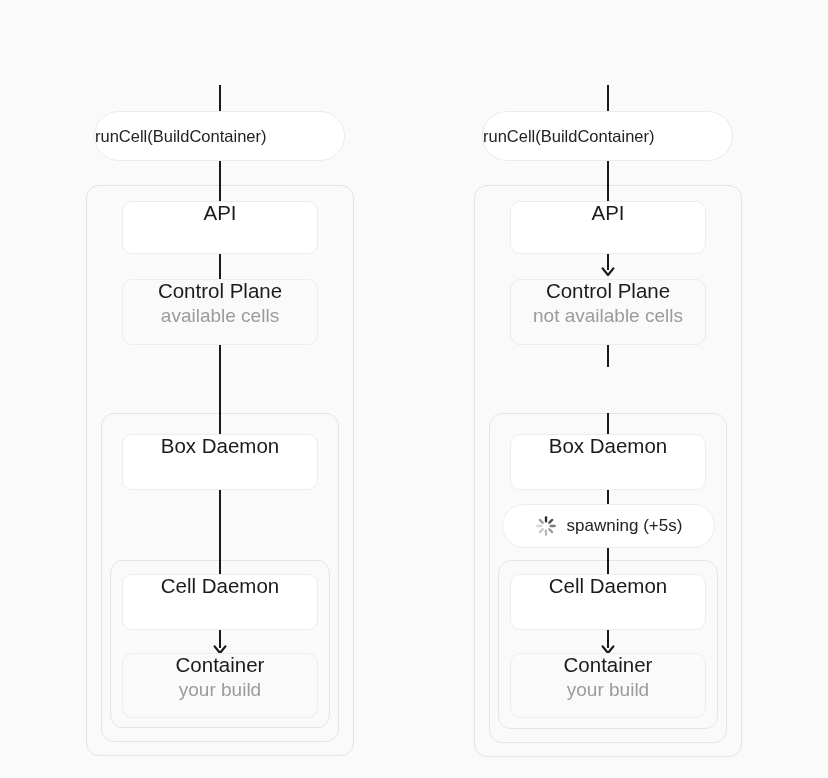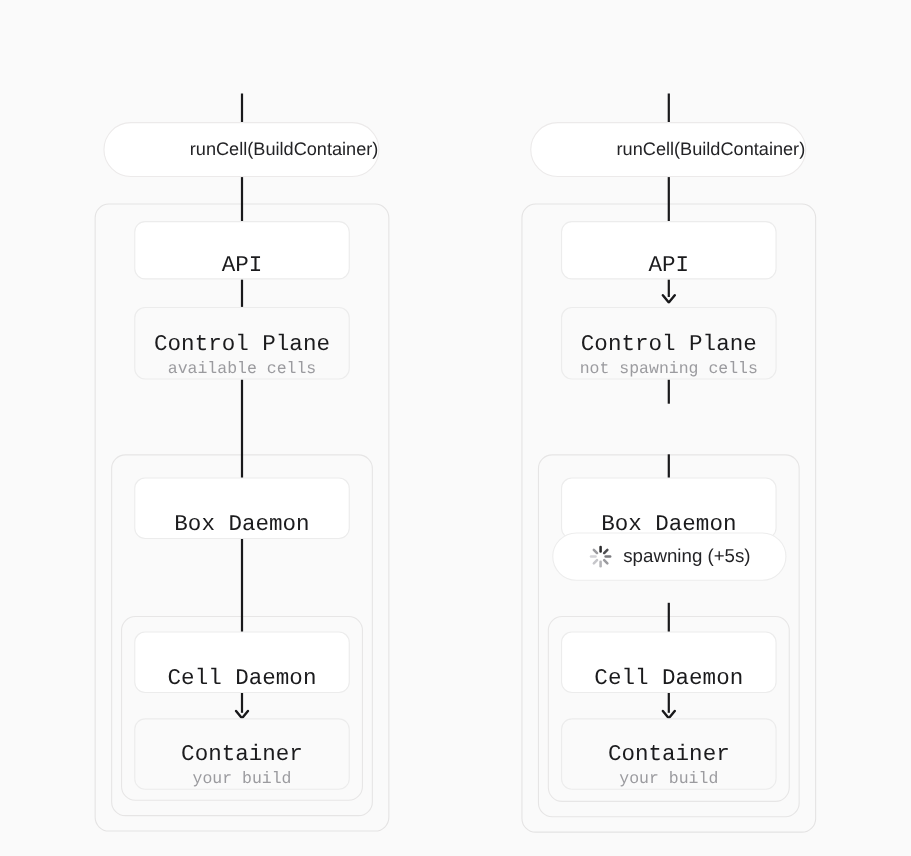--- a/index.html
+++ b/index.html
@@ -42,21 +42,21 @@
 
   
   .pill {
     position: absolute;
     box-sizing: border-box;
     background: #ffffff;
     border: 1.2px solid #eceaea;
     border-radius: 999px;
     display: flex;
     align-items: center;
-    justify-content: flex-end;
+    justify-content: flex-start;
     z-index: 6;
   }
   .pill .label {
     font-size: 16.5px;
     color: #232326;
   }
 
   
   .frame {
     position: absolute;
@@ -70,33 +70,32 @@
 
   
   .node {
     position: absolute;
     box-sizing: border-box;
     border: 1.2px solid #ececec;
     border-radius: 10px;
     display: flex;
     flex-direction: column;
     align-items: center;
-    justify-content: flex-end;
+    justify-content: flex-start;
     z-index: 4;
-    font-family: Liberation Mono, monospace;
   }
   .node.white { background: #ffffff; }
   .node.grey  { background: #fafafa; }
   .node .title {
     font-size: 20.5px;
     color: #1b1b1d;
     line-height: 1.05;
   }
   .node .sub {
-    font-size: 15px;
+    font-size: 19px;
     color: #9b9b9f;
     margin-top: 4px;
     line-height: 1.05;
   }
 
   
   .conn {
     position: absolute;
     width: 2.6px;
     background: #19191b;
@@ -210,37 +209,37 @@
 
   <div class="conn" style="left:606.5px; top:254px; height:16px;"></div>
   <div class="arrow-head" style="left:600.5px; top:262px;">
     <svg width="14" height="14" viewBox="0 0 14 14">
       <path d="M7 13 L1.6 6.4 M7 13 L12.4 6.4" stroke="#19191b" stroke-width="2.2" fill="none" stroke-linecap="round"></path>
     </svg>
   </div>
 
   <div class="node grey" style="left:510px; top:279px; width:196px; height:66px;">
     <span class="title">Control Plane</span>
-    <span class="sub">not spawning cells</span>
+    <span class="sub">not available cells</span>
   </div>
 
   <div class="conn" style="left:606.5px; top:345px; height:22px;"></div>
 
 
   <div class="conn" style="left:606.5px; top:413px; height:24px;"></div>
 
   <div class="frame level-mid" style="left:489px; top:413px; width:238px; height:330px;"></div>
 
   <div class="node white" style="left:510px; top:434px; width:196px; height:56px;">
     <span class="title">Box Daemon</span>
   </div>
 
   <div class="conn" style="left:606.5px; top:490px; height:14px;"></div>
 
-  <div class="spinner-pill" style="left:502px; top:484px; width:213px; height:44px;">
+  <div class="spinner-pill" style="left:502px; top:504px; width:213px; height:44px;">
     <span class="spinner">
       <svg width="22" height="22" viewBox="0 0 22 22">
         <g stroke-linecap="round" stroke-width="2.3">
           <line x1="11" y1="2.3" x2="11" y2="6.4" stroke="#2a2a2c"></line>
           <line x1="17.15" y1="4.85" x2="14.25" y2="7.75" stroke="#4d4d50"></line>
           <line x1="19.7" y1="11" x2="15.6" y2="11" stroke="#7a7a7e"></line>
           <line x1="17.15" y1="17.15" x2="14.25" y2="14.25" stroke="#9b9b9f"></line>
           <line x1="11" y1="19.7" x2="11" y2="15.6" stroke="#b4b4b8"></line>
           <line x1="4.85" y1="17.15" x2="7.75" y2="14.25" stroke="#c6c6ca"></line>
           <line x1="2.3" y1="11" x2="6.4" y2="11" stroke="#d4d4d8"></line>

